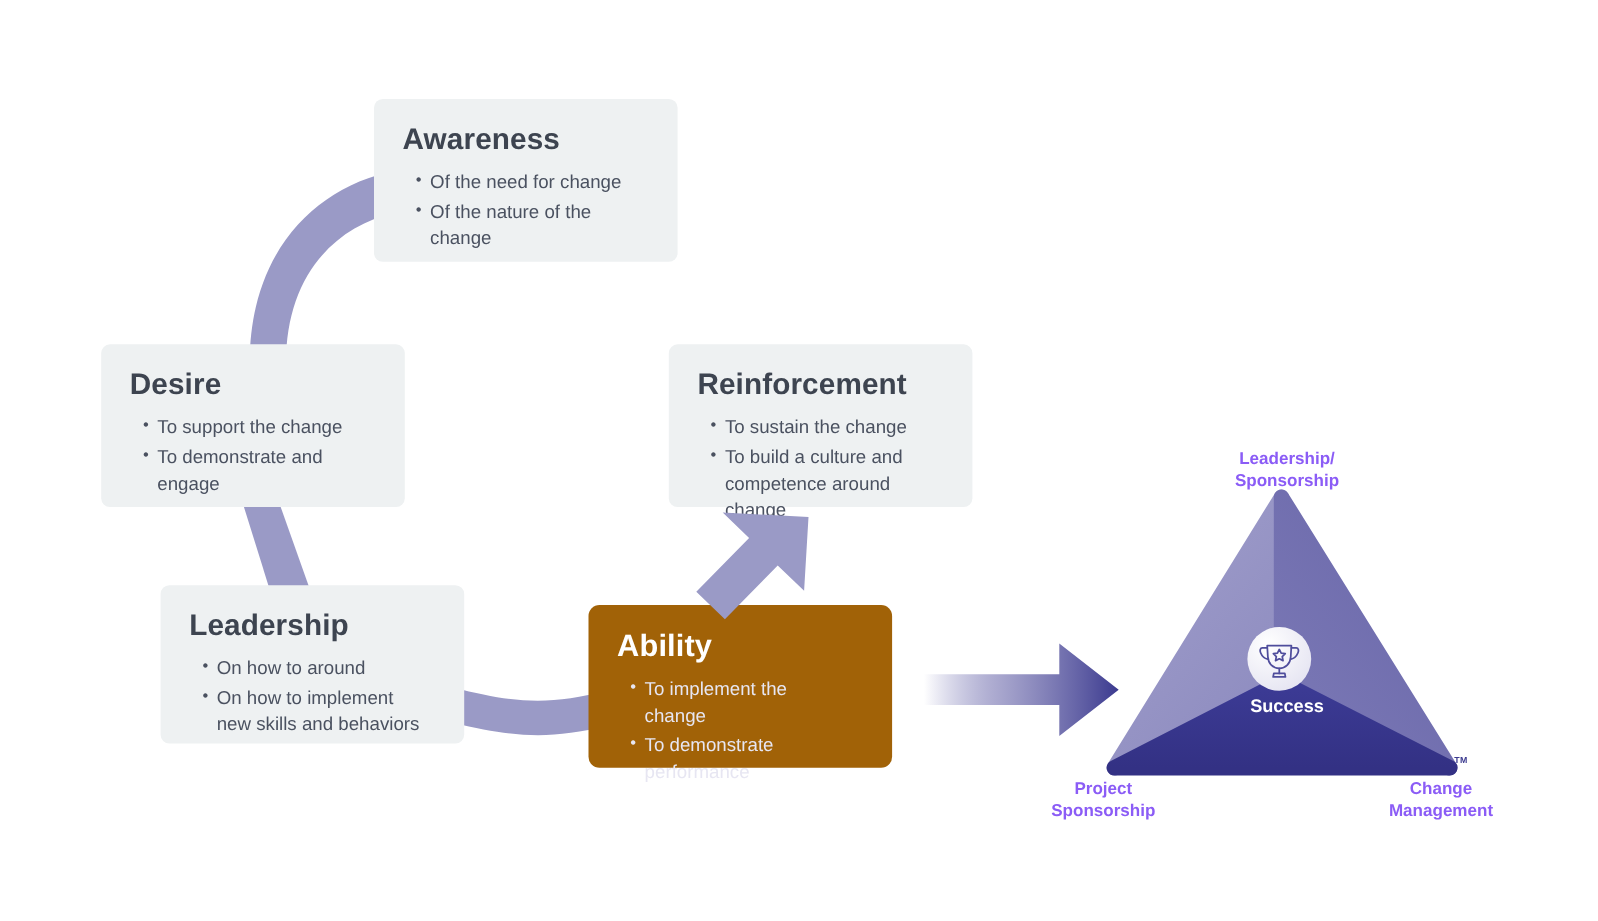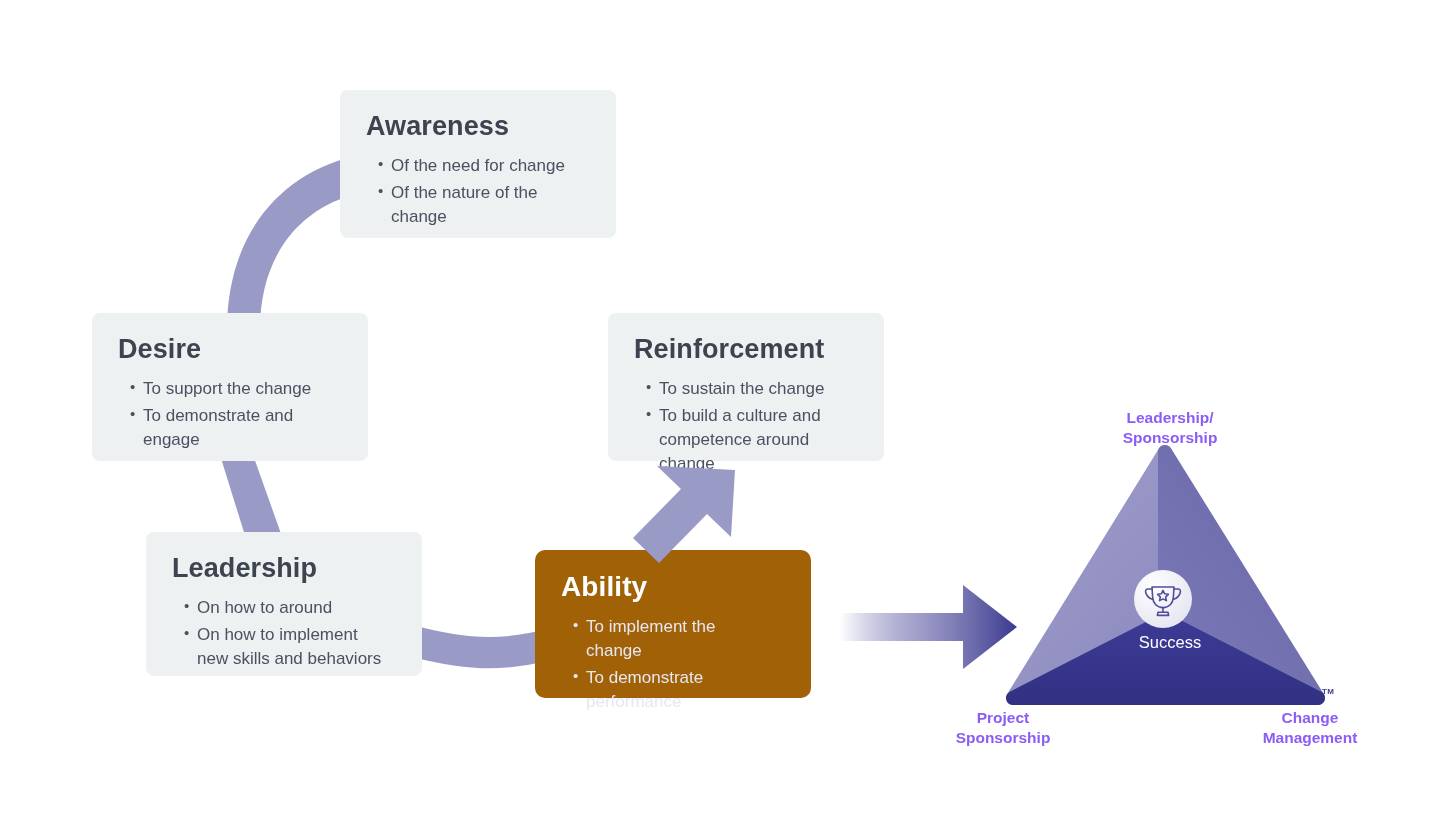--- a/index.html
+++ b/index.html
@@ -120,21 +120,21 @@
     top: 313px;
     width: 190px;
   }
   #label-success {
     position: absolute;
     left: 155px;
     top: 238px;
     width: 170px;
     text-align: center;
     font-size: 16.5px;
-    font-weight: normal;
+    font-weight: bold;
     color: #ffffff;
     z-index: 3;
   }
   #tm-mark {
     position: absolute;
     left: 392px;
     top: 292px;
     font-size: 8px;
     font-weight: bold;
     color: #3b3a8f;

